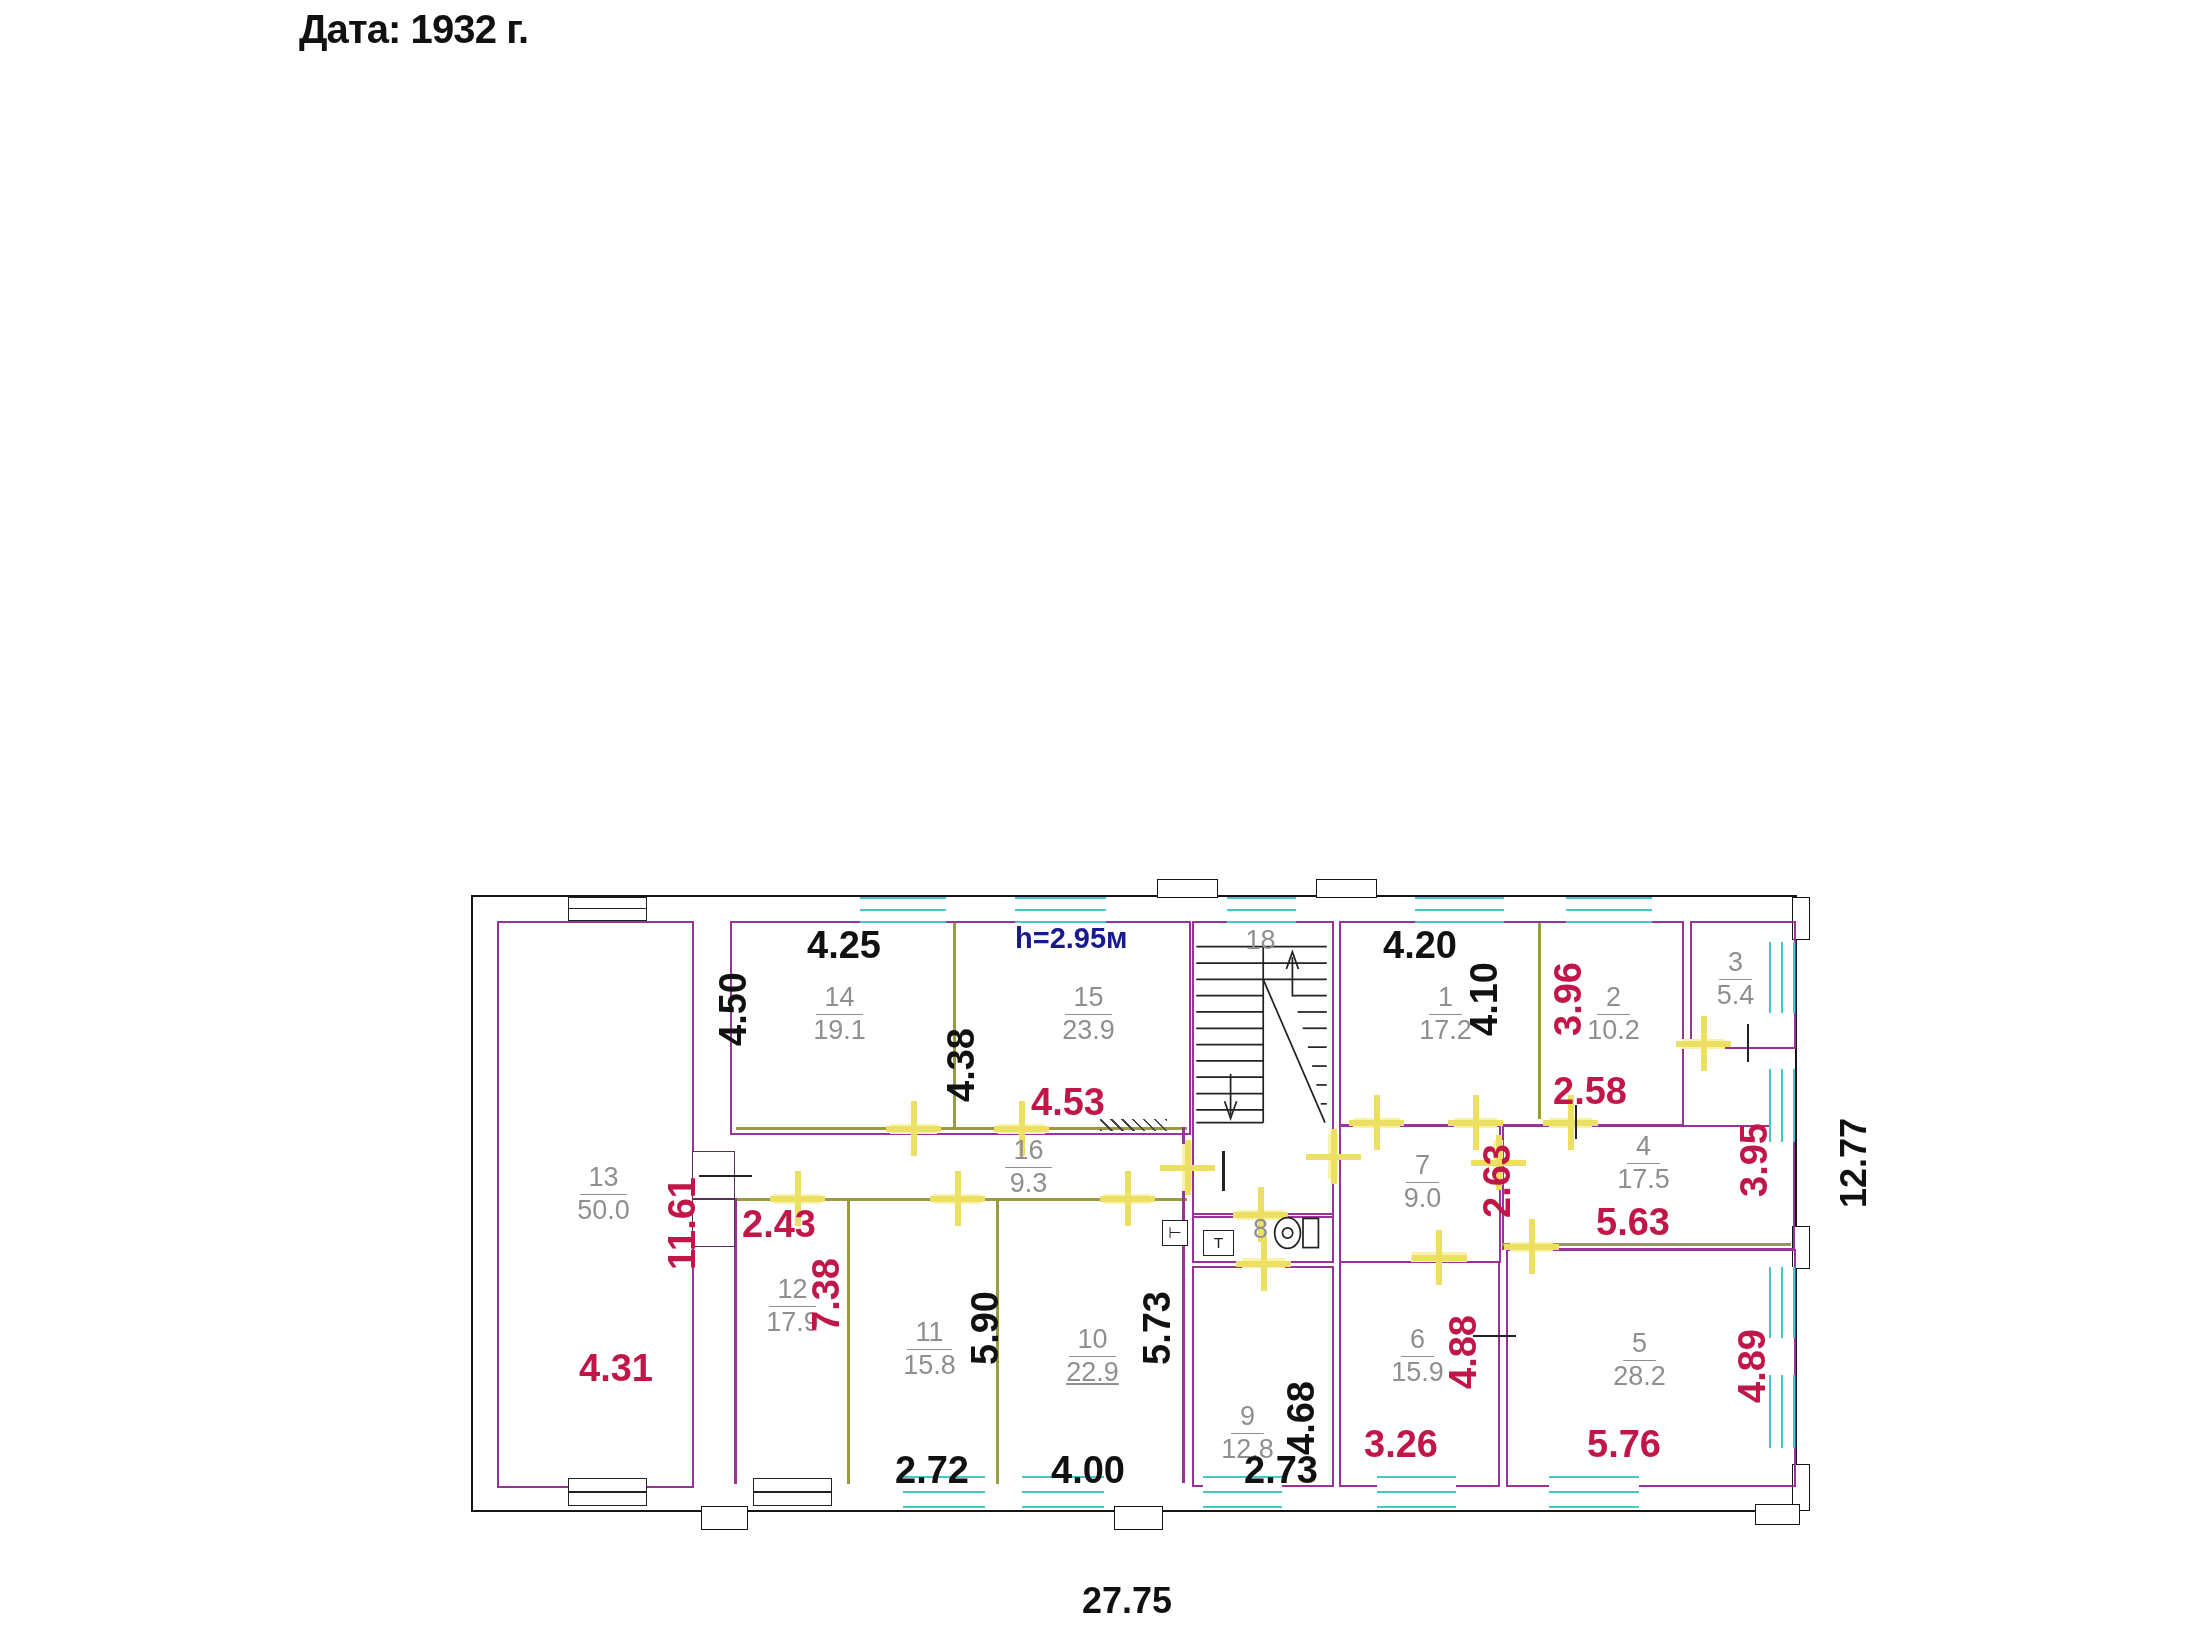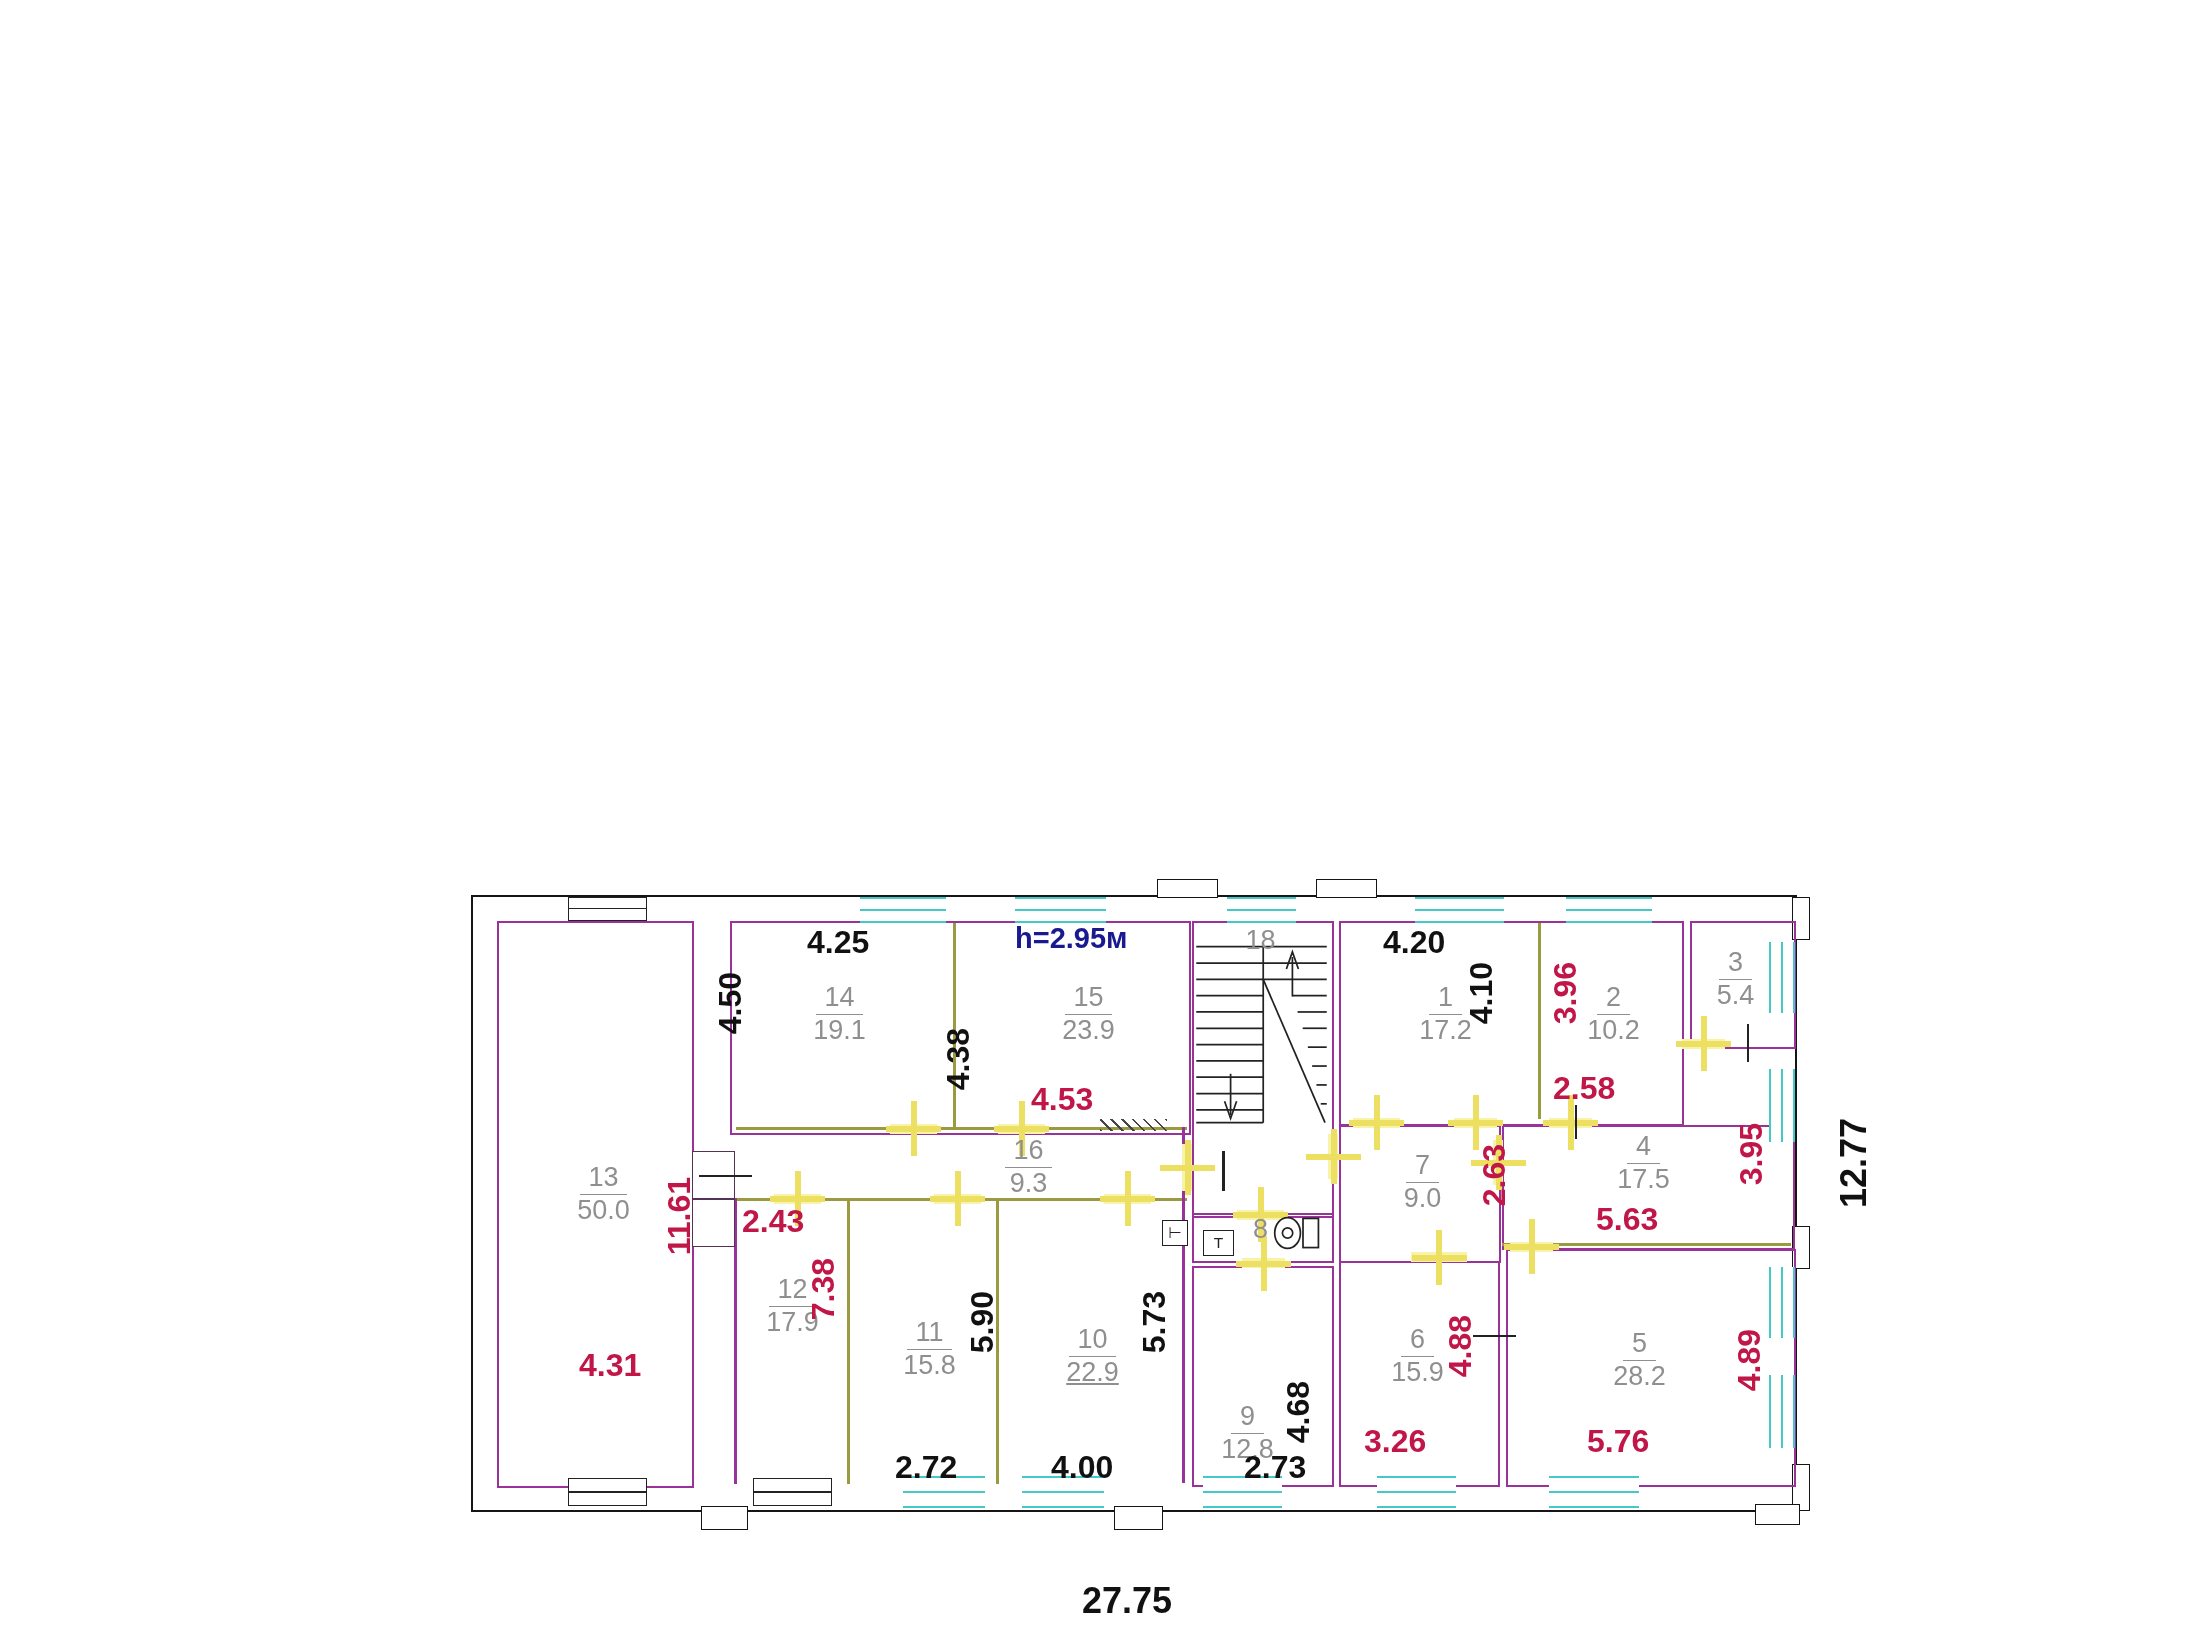--- a/index.html
+++ b/index.html
@@ -24,32 +24,33 @@
   .door::before{content:"";position:absolute;left:50%;top:50%;width:55px;height:6px;margin-left:-27.5px;margin-top:-2.6px;background:#ecdf62;}
   .door::after{content:"";position:absolute;left:50%;top:50%;width:6px;height:55px;margin-left:-2.6px;margin-top:-27.5px;background:#ecdf62;}
   .doorbox{position:absolute;border:1.7px solid #553355;background:#fff;}
   .hatch{position:absolute;background:repeating-linear-gradient(45deg,#444 0 1.7px,transparent 1.7px 7.7px);}
   .tick{position:absolute;background:#222;}
   
   .rlabel{position:absolute;width:95px;text-align:center;color:#8f8f8f;font-size:27px;line-height:29px;}
   .rlabel .num{display:inline-block;padding:0 8.6px 1.7px 8.6px;border-bottom:1.7px solid #8f8f8f;}
   .rlabel .area{padding-top:1.7px;}
   .rlabel.plain .num{border-bottom:none;}
-  .dim{position:absolute;font-weight:bold;font-size:32px;color:#111;white-space:nowrap;}
+  .dim{position:absolute;font-weight:bold;font-size:38px;color:#111;white-space:nowrap;}
   .dim.red{color:#c01648;}
   .vdim{writing-mode:vertical-rl;transform:rotate(180deg);}
   .big{font-size:36px;}
   .note{position:absolute;font-weight:bold;font-size:29px;color:#1a1a90;white-space:nowrap;}
   .fixture{position:absolute;border:1.7px solid #222;background:#fff;color:#222;font-size:15.5px;text-align:center;}
   svg{display:block;}
 </style>
 </head>
 <body>
 
 <div id="header">
+  <div>Дата: 1932 г.</div>
 </div>
 
 <div class="shell" style="left:471px;top:895px;width:1322px;height:613px;"></div>
 
 <div class="bump" style="left:1157px;top:879px;width:59px;height:17px;"></div>
 <div class="bump" style="left:1316px;top:879px;width:59px;height:17px;"></div>
 <div class="bump" style="left:701px;top:1506px;width:45px;height:22.4px;"></div>
 <div class="bump" style="left:1114px;top:1506px;width:47px;height:22.4px;"></div>
 <div class="bump" style="left:1792px;top:897px;width:15.5px;height:41px;"></div>
 <div class="bump" style="left:1792px;top:1226px;width:15.5px;height:41px;"></div>

